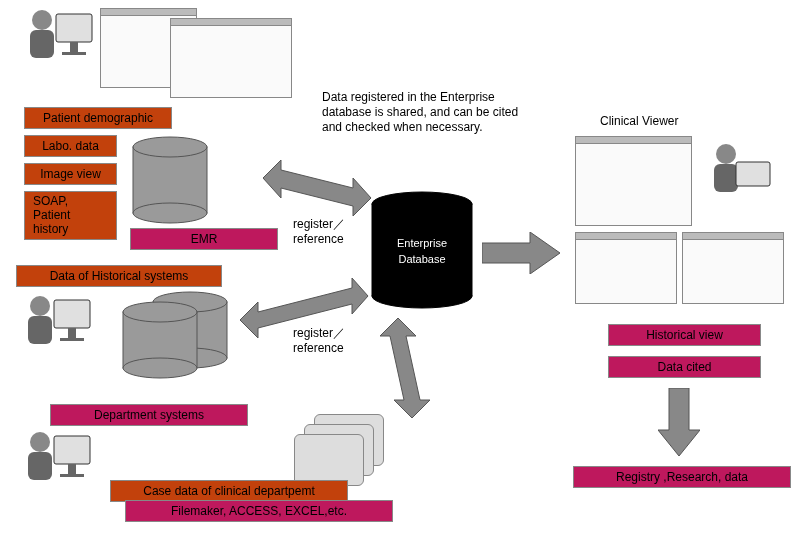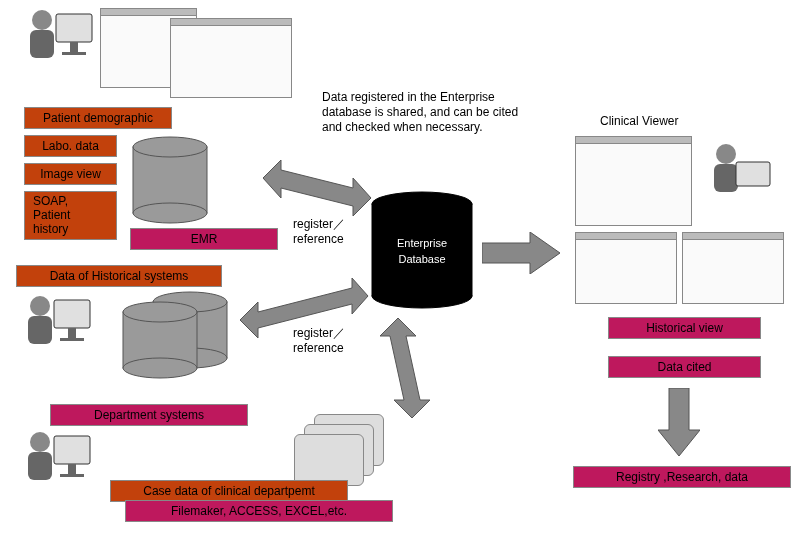--- a/index.html
+++ b/index.html
@@ -144,21 +144,21 @@
 <div class="user" style="left:700px;top:140px">
   <svg width="75" height="70">
     <circle class="head" cx="26" cy="14" r="10"></circle>
     <rect class="torso" x="14" y="24" width="24" height="28" rx="6"></rect>
     <rect class="screen" x="36" y="22" width="34" height="24" rx="2"></rect>
   </svg>
 </div>
 <div class="mini-window" style="left:575px;top:232px;width:100px;height:70px"></div>
 <div class="mini-window" style="left:682px;top:232px;width:100px;height:70px"></div>
 
-<div class="label-box light" style="left:608px;top:317px;width:135px">Historical view</div>
+<div class="label-box light" style="left:608px;top:324px;width:135px">Historical view</div>
 <div class="label-box light" style="left:608px;top:356px;width:135px">Data cited</div>
 
 <div class="arrow" style="left:658px;top:388px">
   <svg width="42" height="70">
       <polygon class="arrow-fill" points="11,0 31,0 31,42 42,42 21,68 0,42 11,42"></polygon>
     </svg>
 </div>
 
 <div class="label-box light" style="left:573px;top:466px;width:200px">Registry ,Research, data</div>
 

